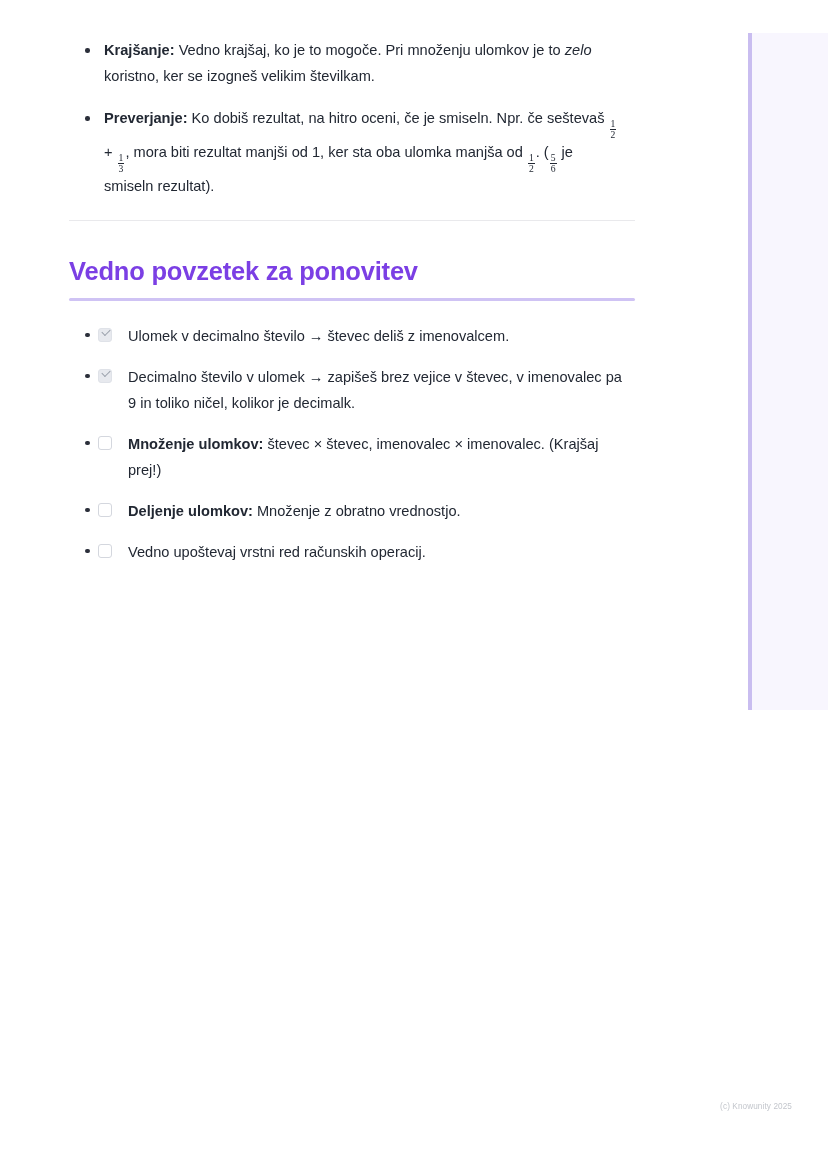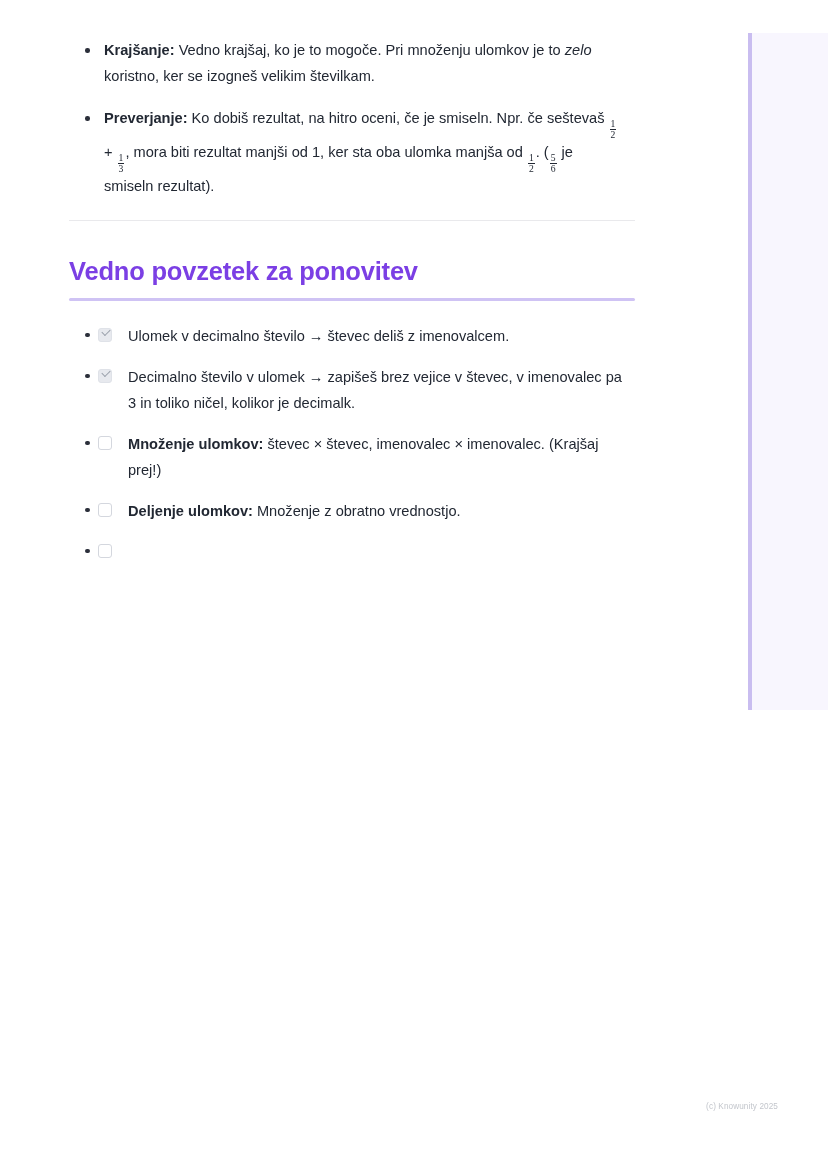--- a/index.html
+++ b/index.html
@@ -130,21 +130,21 @@
     width: 7px;
     height: 4px;
     border-left: 1.7px solid #9aa0ab;
     border-bottom: 1.7px solid #9aa0ab;
     transform: rotate(-45deg);
   }
 
   
   .footer {
     position: absolute;
-    left: 0;
+    left: 14px;
     top: 1102px;
     width: 778px;
     text-align: right;
     font-size: 8.2px;
     color: #c3c6cc;
     letter-spacing: 0.1px;
   }
 </style>
 </head>
 <body>
@@ -186,36 +186,37 @@
   <ul class="checklist">
 
 
     <li>
       <span class="cb checked"></span>
       <span>Ulomek v decimalno število → števec deliš z imenovalcem.</span>
     </li>
 
     <li>
       <span class="cb checked"></span>
-      <span>Decimalno število v ulomek → zapišeš brez vejice v števec, v imenovalec pa 3 in toliko ničel, kolikor je decimalk.</span>
+      <span>Decimalno število v ulomek → zapišeš brez vejice v števec, v imenovalec pa 9 in toliko ničel, kolikor je decimalk.</span>
     </li>
 
 
     <li>
       <span class="cb"></span>
       <span class="lbl">Množenje ulomkov:</span><span> števec × števec, imenovalec × imenovalec. (Krajšaj prej!)</span>
     </li>
 
     <li>
       <span class="cb"></span>
       <span class="lbl">Deljenje ulomkov:</span><span> Množenje z obratno vrednostjo.</span>
     </li>
 
 
     <li>
       <span class="cb"></span>
+      <span>Vedno upoštevaj vrstni red računskih operacij.</span>
     </li>
 
   </ul>
 
 </div>
 
 <div class="footer">(c) Knowunity 2025</div>
 
 </body></html>

